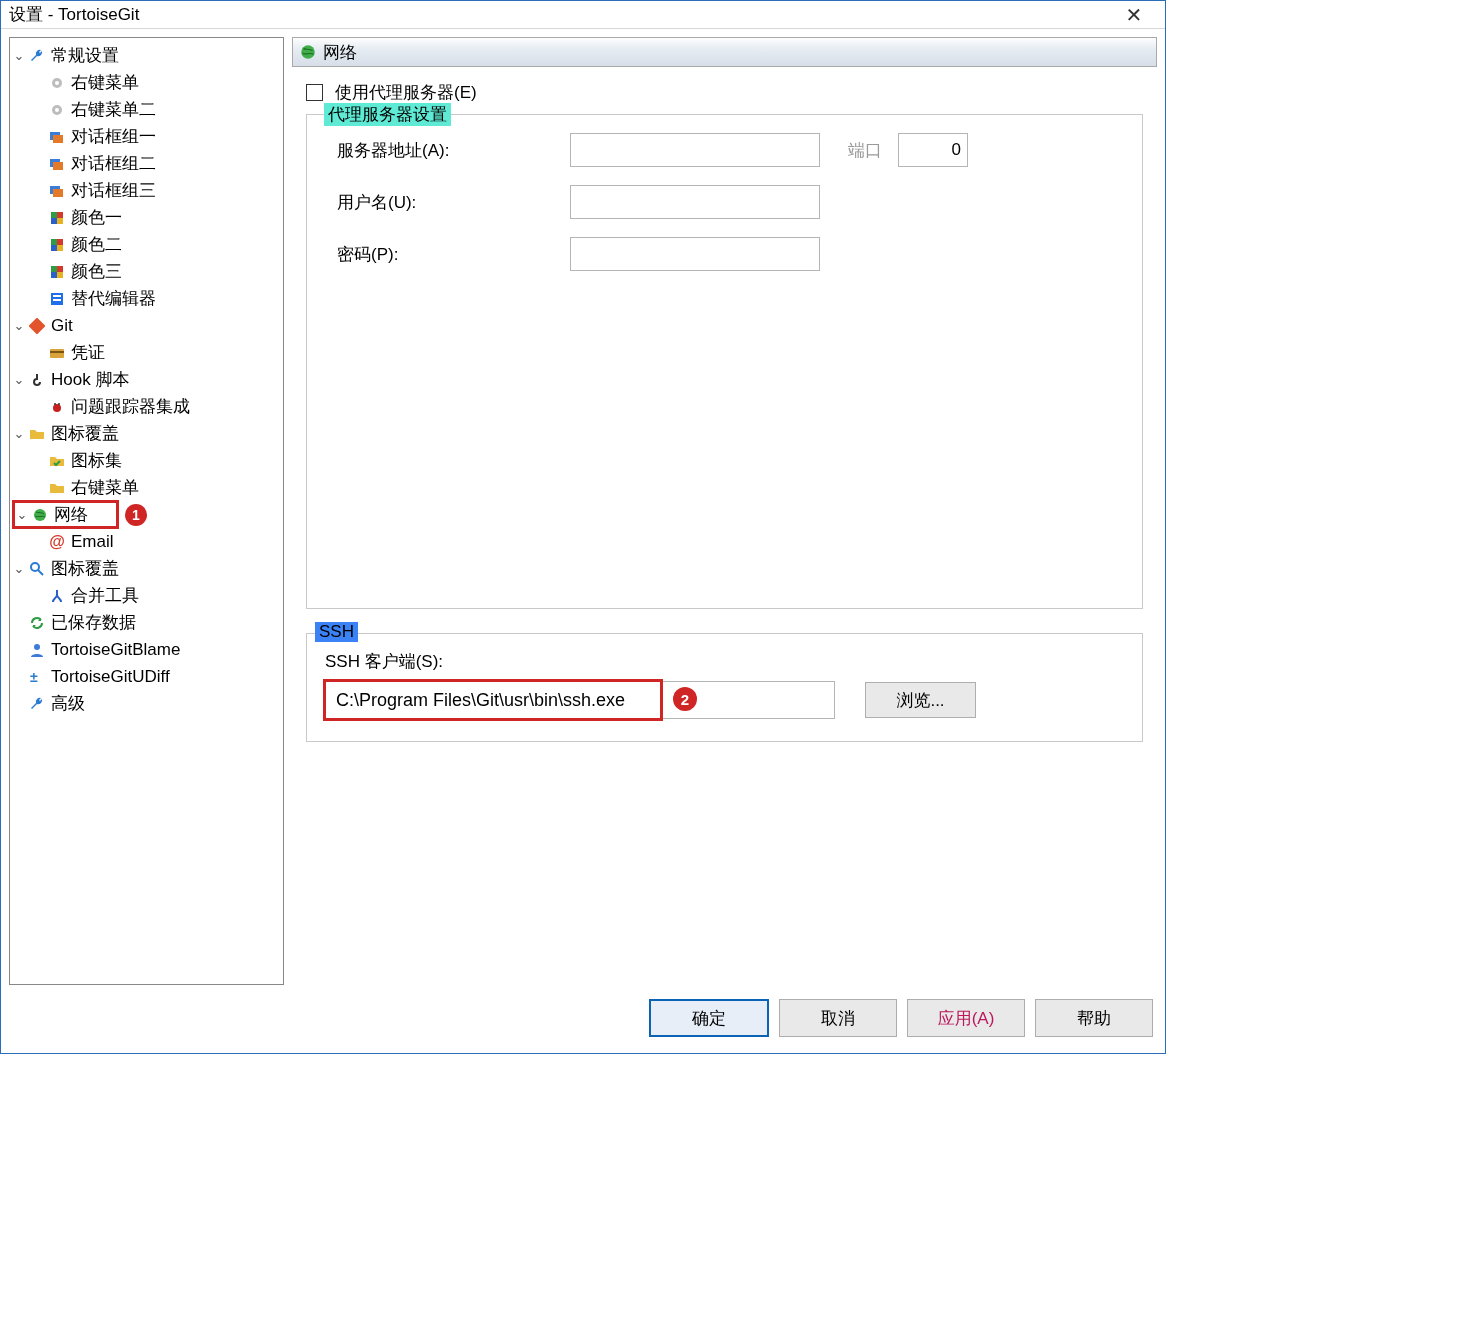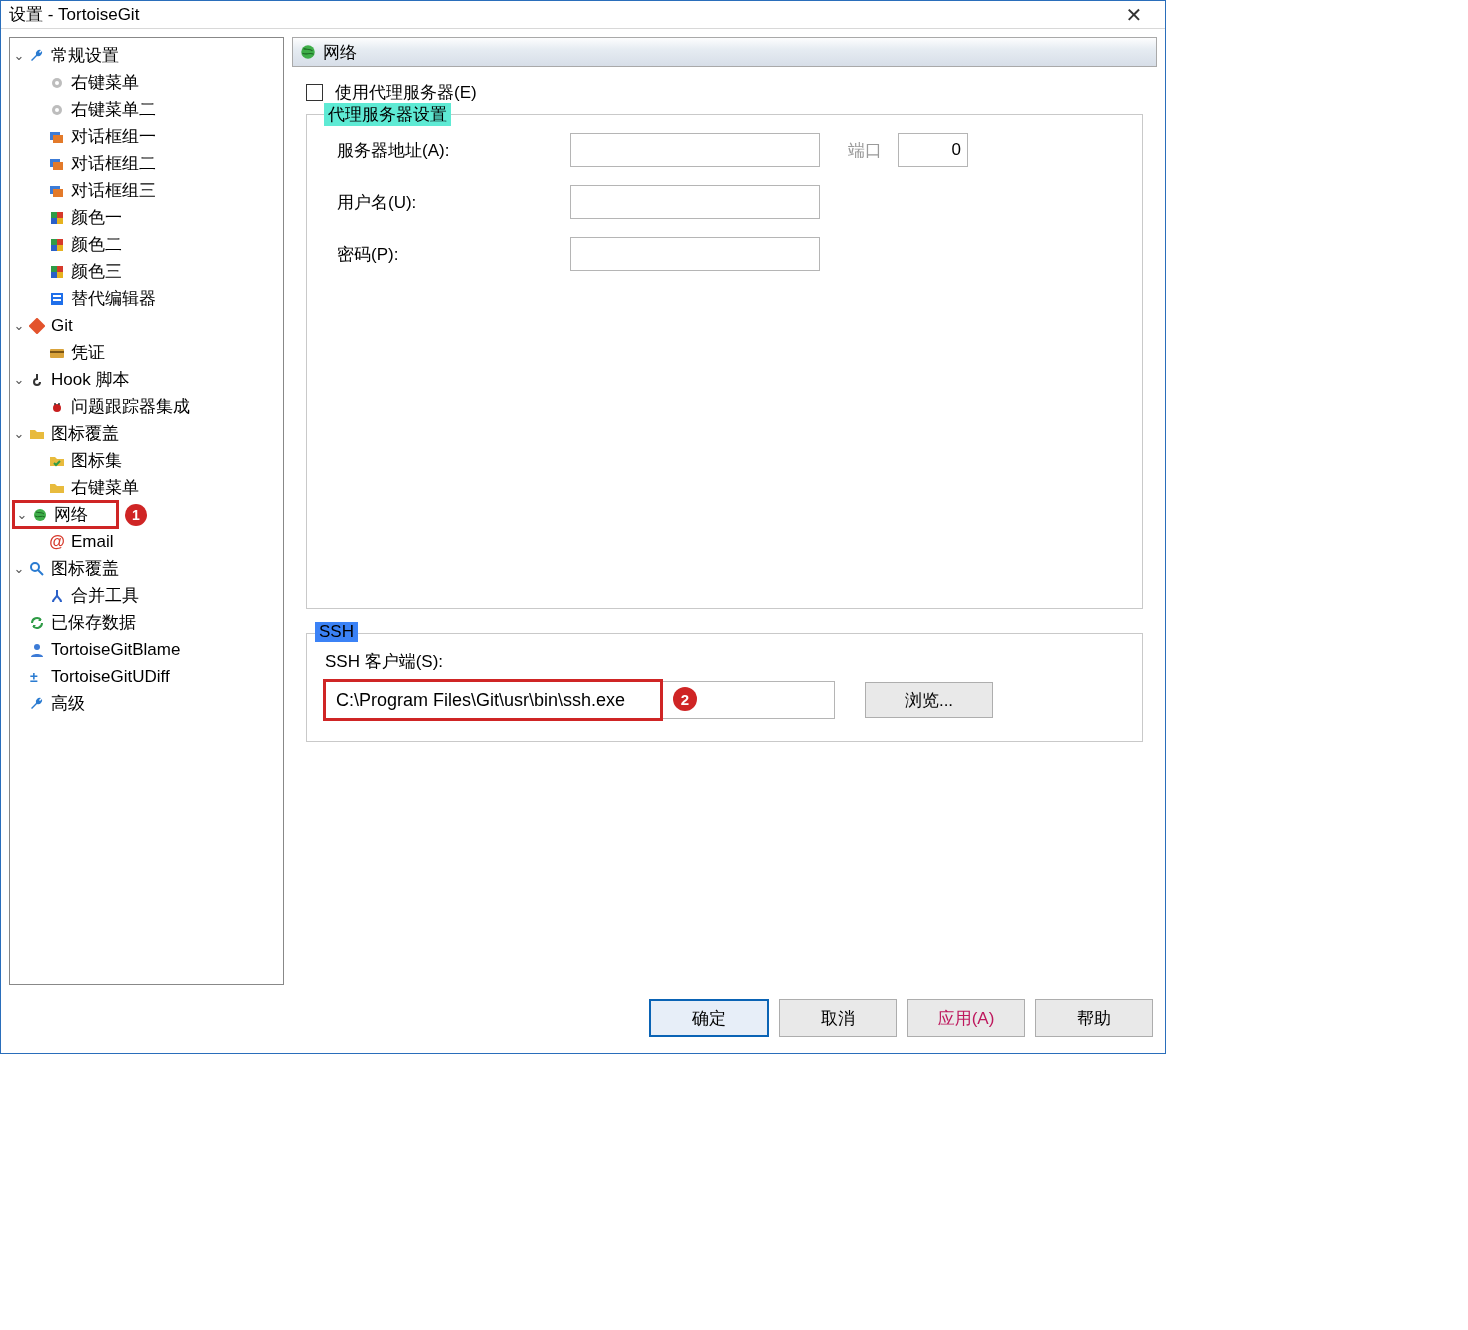--- a/index.html
+++ b/index.html
@@ -49,21 +49,21 @@
   .inp-user { width:250px;}
   .inp-pass { width:250px;}
   .proxy-group { border:1px solid #c9c9c9; padding:14px 18px 18px; margin-top:6px; min-height:495px; position:relative;}
   .proxy-group .inner-legend { position:absolute; top:-12px; left:17px; background:#5eead4; padding:0 4px;}
   .ssh-group { border:1px solid #c9c9c9; padding:14px 18px 22px; margin-top:24px; position:relative;}
   .ssh-group .inner-legend { position:absolute; top:-12px; left:8px; background:#3b82f6; padding:0 4px;}
   .ssh-row { display:flex; align-items:center; gap:30px; margin-top:8px;}
   .ssh-input-wrap { position:relative; display:inline-block;}
   .ssh-input { width:510px; height:38px; border:1px solid #b5b5b5; font-family:inherit; font-size:18px; padding:0 10px;}
   .ssh-outline { position:absolute; left:-2px; top:-2px; width:340px; height:42px; border:3px solid #cf2525; pointer-events:none; border-radius:0;}
-  .browse-btn { width:128px; height:36px; border:1px solid #aeaeae; background:#e9e9e9; cursor:pointer; font-family:inherit; font-size:17px;}
+  .browse-btn { width:111px; height:36px; border:1px solid #aeaeae; background:#e9e9e9; cursor:pointer; font-family:inherit; font-size:17px;}
   .footer { display:flex; justify-content:flex-end; gap:10px; padding:14px 12px 16px;}
   .btn { width:118px; height:38px; border:1px solid #adadad; background:#e9e9e9; font-family:inherit; font-size:17px; cursor:pointer;}
   .btn.default { border:2px solid #0a63b5; background:#e7eef8; width:120px;}
   .btn.disabled { color:#be185d; }
   
   svg { display:block; }
   .outer { display:flex; justify-content:flex-start;}
   .ssh-badge { width:24px; height:24px; border-radius:50%; background:#cf2525; color:#fff; font-size:15px; display:inline-flex; align-items:center; justify-content:center; font-weight:bold; position:absolute; left:348px; top:6px;}
 </style>
 </head>

